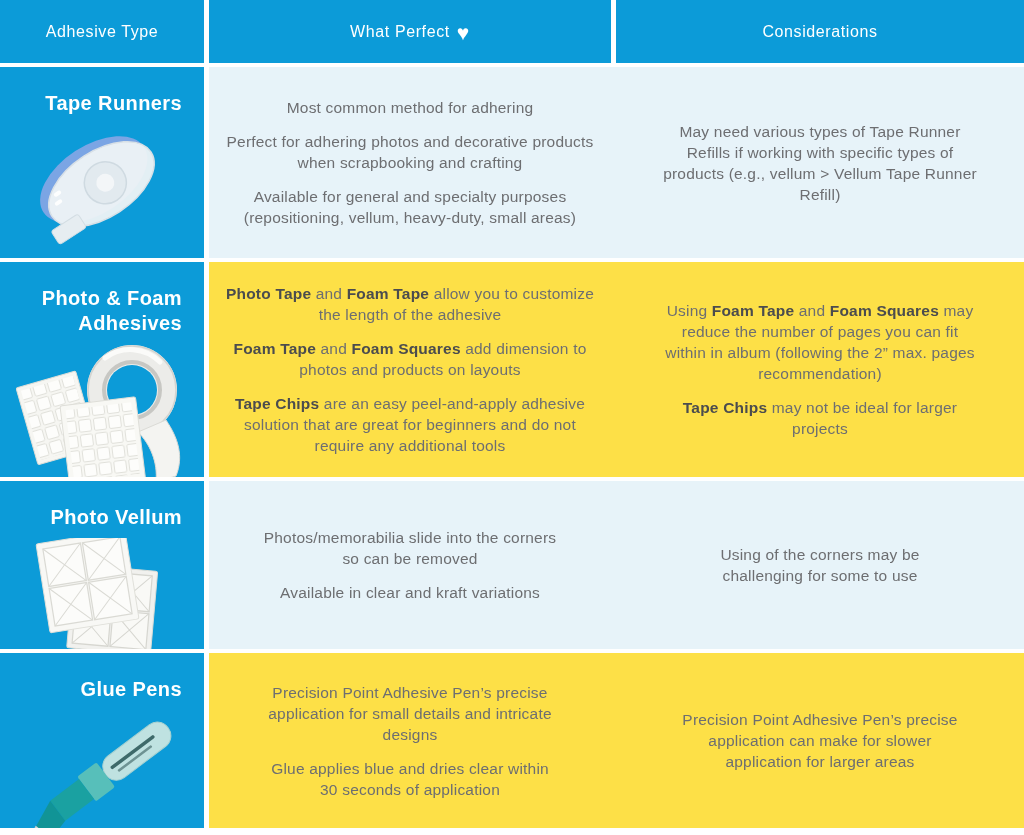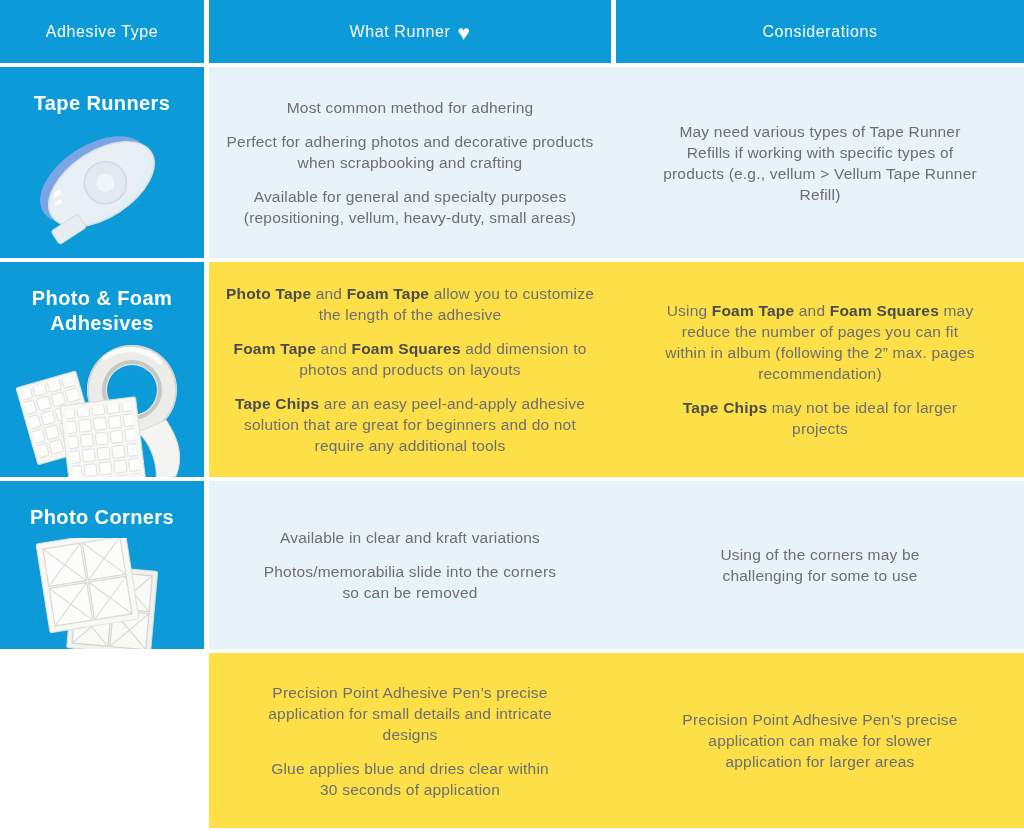--- a/index.html
+++ b/index.html
@@ -17,21 +17,21 @@
     column-gap:5px;row-gap:4px;
     width:872px;
   }
   .hdr{
     background:var(--blue);color:#fff;
     display:flex;align-items:center;justify-content:center;
     font-size:16px;letter-spacing:.6px;font-weight:500;
   }
   .heart{font-size:21px;margin-left:7px;line-height:0;position:relative;top:1px;}
   .typecell{
-    background:var(--blue);color:#fff;text-align:center;
+    background:var(--blue);color:#fff;text-align:right;
     padding-top:24px;box-sizing:border-box;overflow:hidden;
   }
   .typetitle{
     font-size:20px;font-weight:700;letter-spacing:.4px;line-height:1.25;
     max-width:160px;margin:0 auto;
   }
   .typeimg{display:flex;justify-content:center;align-items:flex-start;}
   .r1 .typeimg{margin-top:6px;}
   .r2 .typeimg{margin-top:2px;}
   .r3 .typeimg{margin-top:8px;}
@@ -60,21 +60,21 @@
 </style>
 </head>
 <body>
 
 <div class="table">
 
   <div class="hdr">
     <span>Adhesive Type</span>
   </div>
   <div class="hdr">
-    <span>What Runner</span>
+    <span>What Perfect</span>
     <span class="heart">♥</span>
   </div>
   <div class="hdr">
     <span>Considerations</span>
   </div>
 
   <div class="typecell r1">
     <div class="typetitle">Tape Runners</div>
     <div class="typeimg">
       <svg width="160" height="130" viewBox="0 0 160 130" aria-hidden="true">
@@ -141,21 +141,21 @@
     </div>
     <div class="cellwrap">
       <div class="celltext mw315">
           <p><span>Using </span><span class="b">Foam Tape</span><span> and </span><span class="b">Foam Squares</span><span> may reduce the number of pages you can fit within in album (following the 2” max. pages recommendation)</span></p>
           <p><span class="b">Tape Chips</span><span> may not be ideal for larger projects</span></p>
         </div>
     </div>
   </div>
 
   <div class="typecell r3">
-    <div class="typetitle">Photo Corners</div>
+    <div class="typetitle">Photo Vellum</div>
     <div class="typeimg">
       <svg width="160" height="118" viewBox="0 0 160 118" aria-hidden="true">
         <g transform="translate(52,26) rotate(5)">
           <rect width="84" height="84" rx="2" fill="#F1F1EE" stroke="#DCDCD6"></rect>
           <g stroke="#D6D6D0" stroke-width="1.2" fill="#F9F9F6">
             <rect x="5" y="5" width="36" height="36"></rect>
               <rect x="43" y="5" width="36" height="36"></rect>
             <rect x="5" y="43" width="36" height="36"></rect>
               <rect x="43" y="43" width="36" height="36"></rect>
           </g>
@@ -180,31 +180,47 @@
             <path d="M6 46 L44 84 M44 46 L6 84"></path>
               <path d="M46 46 L84 84 M84 46 L46 84"></path>
           </g>
         </g>
       </svg>
     </div>
   </div>
   <div class="panel light">
     <div class="cellwrap">
       <div class="celltext mw310">
+          <p><span>Photos/memorabilia slide into the corners so can be removed</span></p>
           <p><span>Available in clear and kraft variations</span></p>
-          <p><span>Photos/memorabilia slide into the corners so can be removed</span></p>
         </div>
     </div>
     <div class="cellwrap">
       <div class="celltext mw250">
           <p><span>Using of the corners may be challenging for some to use</span></p>
         </div>
     </div>
   </div>
 
+  <div class="typecell r4">
+    <div class="typetitle">Glue Pens</div>
+    <div class="typeimg">
+      <svg width="170" height="138" viewBox="0 0 170 138" aria-hidden="true">
+        <g transform="rotate(-37 85 70)">
+          <rect x="90" y="56" width="78" height="27" rx="13" fill="#BFE2E1" stroke="#A6D2D1"></rect>
+          <rect x="98" y="66" width="54" height="3.5" rx="1.5" fill="#3E6A6A"></rect>
+          <rect x="102" y="73" width="42" height="2.5" rx="1" fill="#6E9393"></rect>
+          <rect x="66" y="54" width="24" height="31" rx="2" fill="#57BFBA"></rect>
+          <rect x="30" y="57" width="36" height="25" fill="#1AA1A1"></rect>
+          <polygon points="30,57 30,82 8,88 3,69" fill="#119496"></polygon>
+          <polygon points="8,88 3,69 -14,76 -8,94" fill="#F4F6F6" stroke="#C8CED1"></polygon>
+        </g>
+      </svg>
+    </div>
+  </div>
   <div class="panel white">
     <div class="cellwrap">
       <div class="celltext mw295">
           <p><span>Precision Point Adhesive Pen’s precise application for small details and intricate designs</span></p>
           <p><span>Glue applies blue and dries clear within 30 seconds of application</span></p>
         </div>
     </div>
     <div class="cellwrap">
       <div class="celltext mw290">
           <p><span>Precision Point Adhesive Pen’s precise application can make for slower application for larger areas</span></p>

